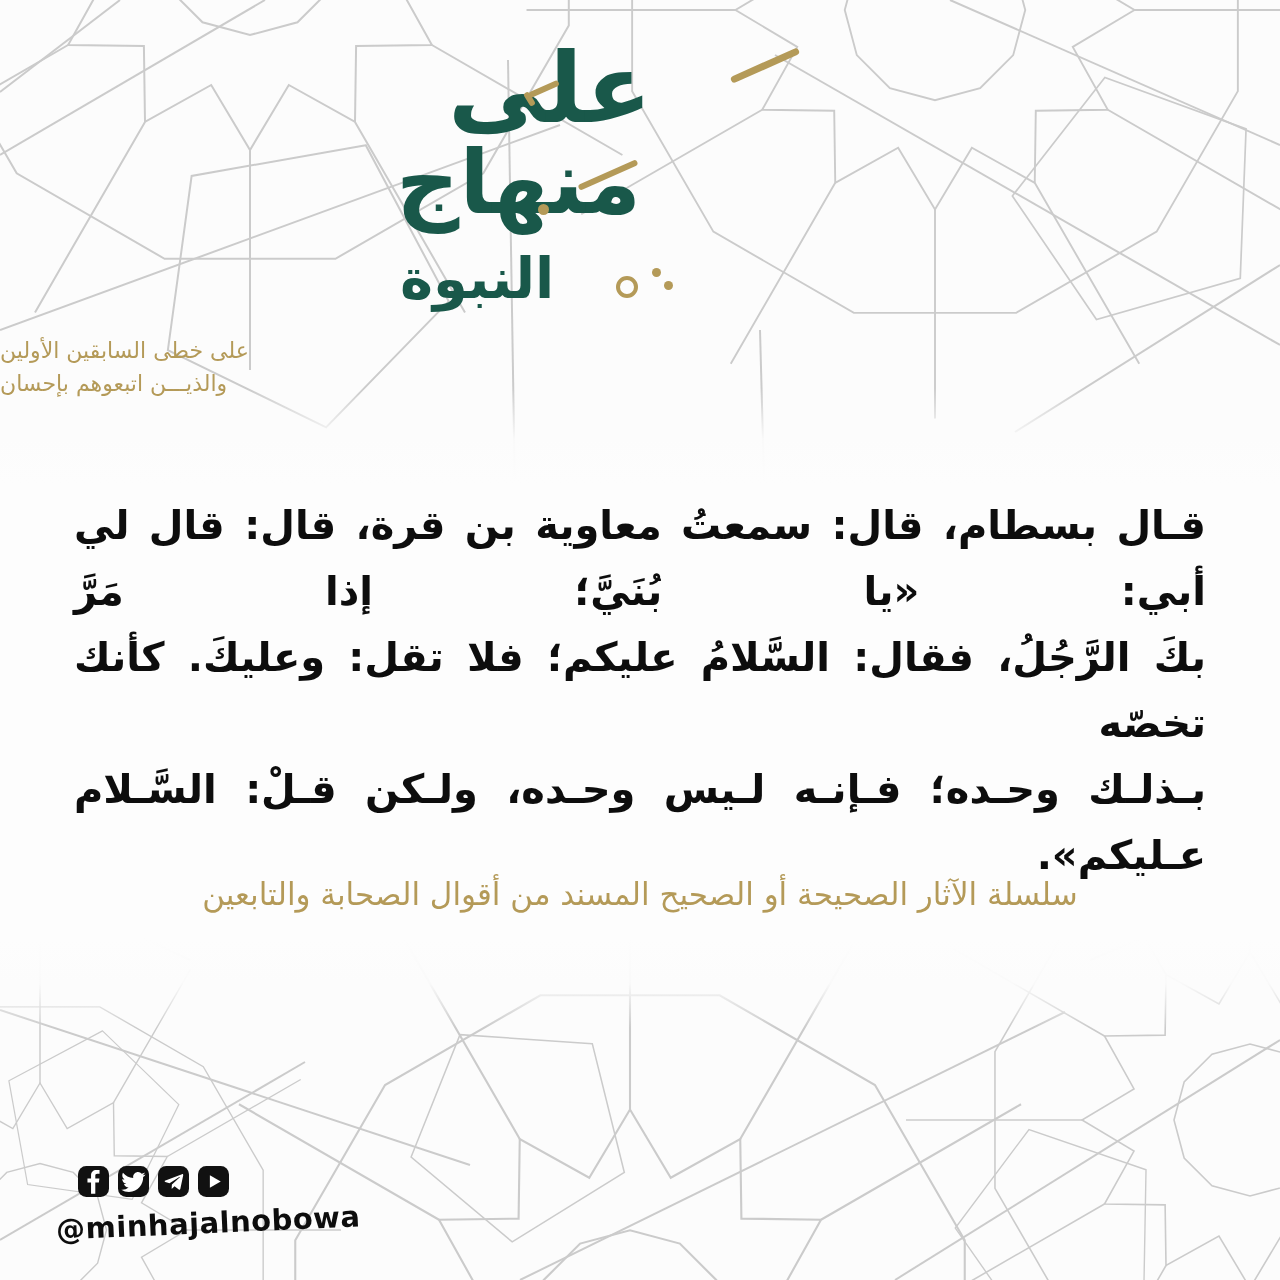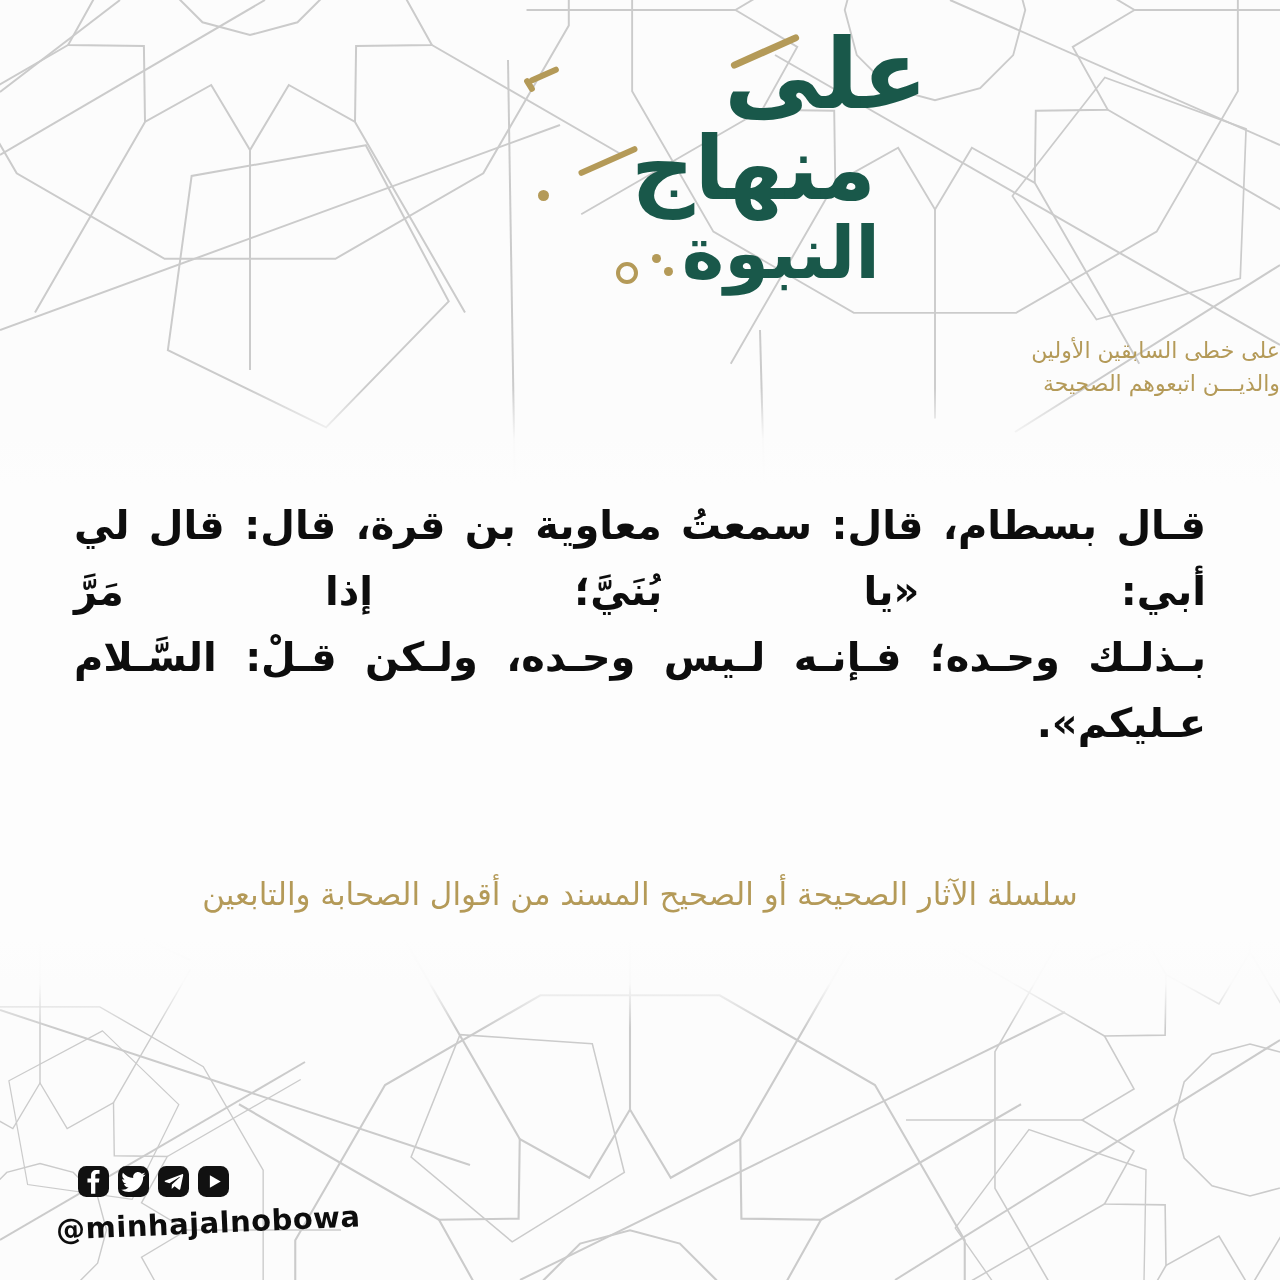--- a/index.html
+++ b/index.html
@@ -16,39 +16,39 @@
     background:linear-gradient(180deg,
       rgba(252,252,252,0) 0%,
       rgba(252,252,252,.95) 8%,
       #fdfdfd 15%,
       #fdfdfd 86%,
       rgba(252,252,252,.95) 93%,
       rgba(252,252,252,0) 100%);
   }
   
   .logo{
-    position:absolute;top:26px;left:50%;transform:translateX(-50%);
-    width:480px;height:310px;color:#19584a;text-align:right;
+    position:absolute;top:40px;left:50%;transform:translateX(-50%);
+    width:480px;height:310px;color:#19584a;text-align:left;
   }
   .lw{font-weight:bold;line-height:1;white-space:nowrap;}
   .lw1{font-size:97px;transform:translateX(48px);}
   .lw2{font-size:88px;margin-top:2px;transform:translateX(-4px);}
-  .lw3{font-size:72px;margin-top:4px;}
+  .lw3{font-size:56px;margin-top:24px;}
   .acc{position:absolute;background:#b49a58;border-radius:4px;}
   .a1{width:74px;height:7px;transform:rotate(-24deg);top:22px;right:78px;}
   .a2a{width:32px;height:6px;transform:rotate(-24deg);top:46px;left:128px;}
   .a2b{width:15px;height:6px;transform:rotate(58deg);top:56px;left:122px;}
   .a3{width:64px;height:6px;transform:rotate(-24deg);top:132px;left:176px;}
   .a4{width:11px;height:11px;border-radius:50%;top:164px;left:138px;}
   .a5{width:14px;height:14px;border-radius:50%;background:transparent;
       border:4px solid #b49a58;top:236px;left:216px;}
   .a6{width:9px;height:9px;border-radius:50%;top:228px;left:252px;}
   .a7{width:9px;height:9px;border-radius:50%;top:241px;left:264px;}
   .tagline{
-    position:absolute;top:334px;left:0;right:0;text-align:right;
+    position:absolute;top:334px;left:0;right:0;text-align:left;
     direction:rtl;color:#b49a58;font-size:22px;line-height:33px;
   }
   
   .textblock{
     position:absolute;top:492px;left:74px;right:74px;direction:rtl;
   }
   .bline{
     font-size:40px;font-weight:bold;color:#0d0d0d;line-height:66px;
     text-align:justify;text-align-last:justify;
   }
@@ -122,25 +122,26 @@
   <span class="acc a2b"></span>
   <span class="acc a3"></span>
   <span class="acc a4"></span>
   <span class="acc a5"></span>
   <span class="acc a6"></span>
   <span class="acc a7"></span>
 </div>
 
 <div class="tagline">
   <div>على خطى السابقين الأولين</div>
-  <div>والذيـــن اتبعوهم الصحيحة</div>
+  <div>والذيـــن اتبعوهم بإحسان</div>
 </div>
 
 <div class="textblock">
   <div class="bline">قـال بسطام، قال: سمعتُ معاوية بن قرة، قال: قال لي أبي: «يا بُنَيَّ؛ إذا مَرَّ</div>
+  <div class="bline">بكَ الرَّجُلُ، فقال: السَّلامُ عليكم؛ فلا تقل: وعليكَ. كأنك تخصّه</div>
   <div class="bline">بـذلـك وحـده؛ فـإنـه لـيس وحـده، ولـكن قـلْ: السَّـلام عـليكم».</div>
 </div>
 
 <div class="series">سلسلة الآثار الصحيحة أو الصحيح المسند من أقوال الصحابة والتابعين</div>
 
 <div class="social">
   <svg class="sicon" viewBox="0 0 30 30">
     <rect width="30" height="30" rx="8" fill="#111"></rect>
     <g transform="scale(1.25)">
       <path fill="#fff" d="M13.4 21.5v-8.7h2.76l.41-3.2H13.4V7.55c0-.93.26-1.56 1.59-1.56h1.68V3.13c-.29-.04-1.29-.13-2.45-.13-2.44 0-4.12 1.5-4.12 4.23v2.36H7.33v3.2h2.77v8.71z"></path>

